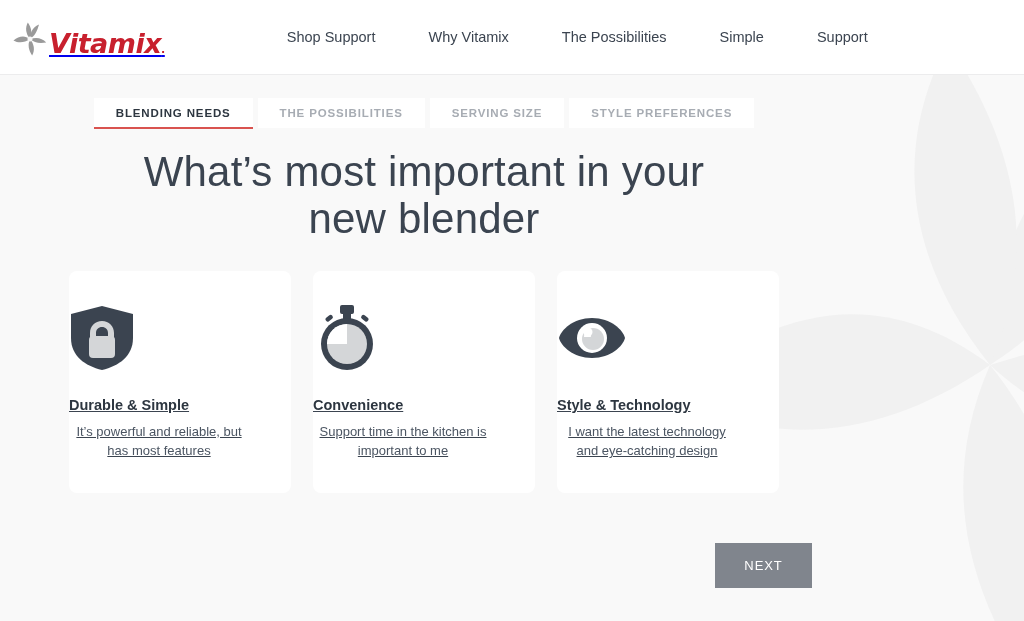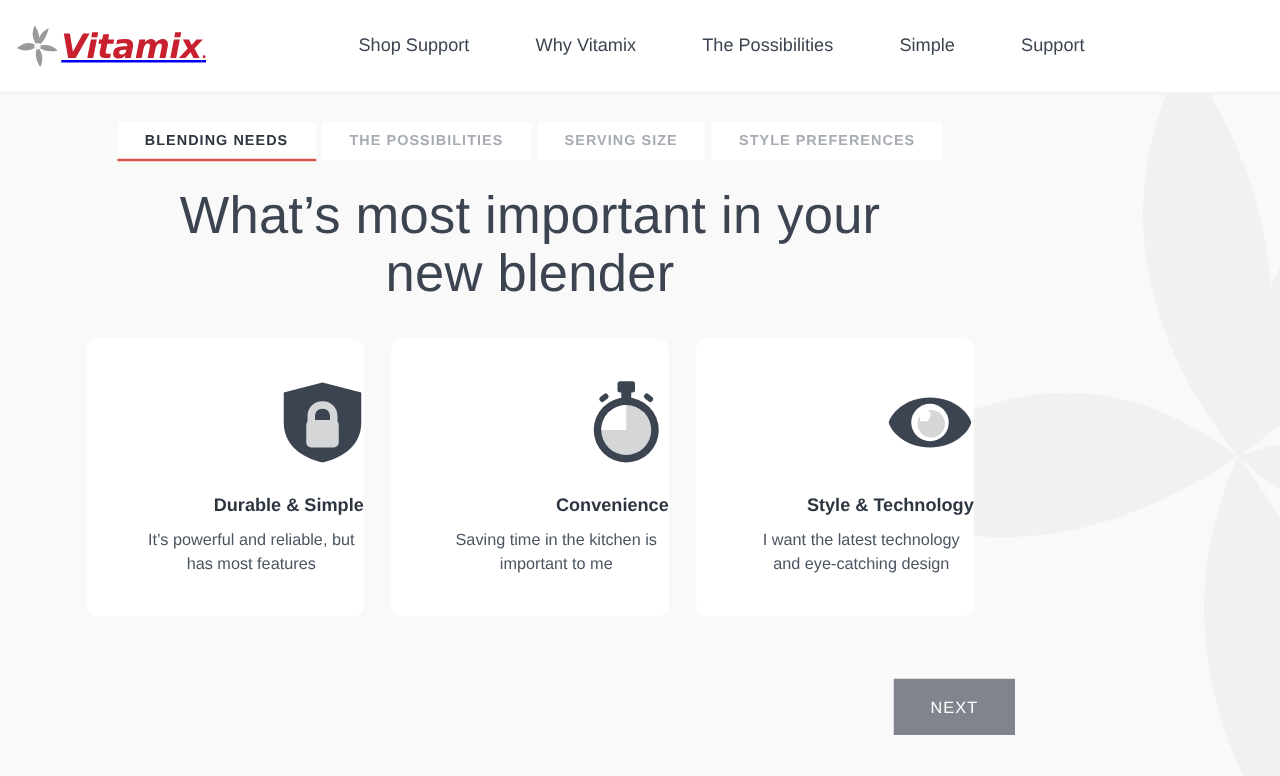--- a/index.html
+++ b/index.html
@@ -41,21 +41,21 @@
     z-index: 5;
     height: 75px;
     background: #ffffff;
     border-bottom: 1px solid #ececed;
     display: flex;
     align-items: center;
   }
 
   .brand {
     display: flex;
-    align-items: center;
+    align-items: flex-end;
     margin-left: 12px;
     height: 40px;
   }
   .brand-mark { width: 36px; height: 36px; display: block; }
   .brand-word {
     font-family: "DejaVu Sans", sans-serif;
     font-weight: bold;
     font-style: italic;
     font-size: 27px;
     color: #c8202e;
@@ -151,22 +151,23 @@
     margin-top: 29px;
   }
   .option-card {
     width: 222px;
     height: 222px;
     background: #ffffff;
     border-radius: 8px;
     cursor: pointer;
     display: flex;
     flex-direction: column;
-    align-items: flex-end;
+    align-items: flex-start;
     padding-top: 33px;
+    text-decoration: underline;
   }
   .card-icon {
     height: 68px;
     display: flex;
     align-items: center;
     justify-content: center;
   }
   .card-title {
     font-size: 14.5px;
     font-weight: bold;
@@ -271,21 +272,21 @@
           <rect x="27" y="1" width="14" height="9" rx="2" fill="#3b4450"></rect>
           <rect x="30" y="8" width="8" height="7" fill="#3b4450"></rect>
           <rect x="12" y="12" width="8" height="4.5" rx="2" fill="#3b4450" transform="rotate(-38 16 14)"></rect>
           <rect x="48" y="12" width="8" height="4.5" rx="2" fill="#3b4450" transform="rotate(38 52 14)"></rect>
           <circle cx="34" cy="40" r="26" fill="#3b4450"></circle>
           <circle cx="34" cy="40" r="20" fill="#d4d6d8"></circle>
           <path d="M34 40 L34 20 A20 20 0 0 0 14 40 Z" fill="#ffffff"></path>
         </svg>
       </div>
       <div class="card-title">Convenience</div>
-      <div class="card-desc">Saving time in the kitchen is important to me</div>
+      <div class="card-desc">Support time in the kitchen is important to me</div>
     </div>
 
     <div class="option-card">
       <div class="card-icon">
         <svg width="70" height="44" viewBox="0 0 70 44" aria-hidden="true">
           <path d="M35 2 C54 2 66 14 68 22 C66 30 54 42 35 42 C16 42 4 30 2 22 C4 14 16 2 35 2 Z" fill="#3b4450"></path>
           <circle cx="35" cy="22" r="15" fill="#ffffff"></circle>
           <circle cx="36" cy="23" r="11" fill="#d4d6d8"></circle>
           <path d="M31 12 A11 11 0 0 0 27 21 L34 21 Z" fill="#ffffff"></path>
           <circle cx="31" cy="16" r="4.5" fill="#ffffff"></circle>

